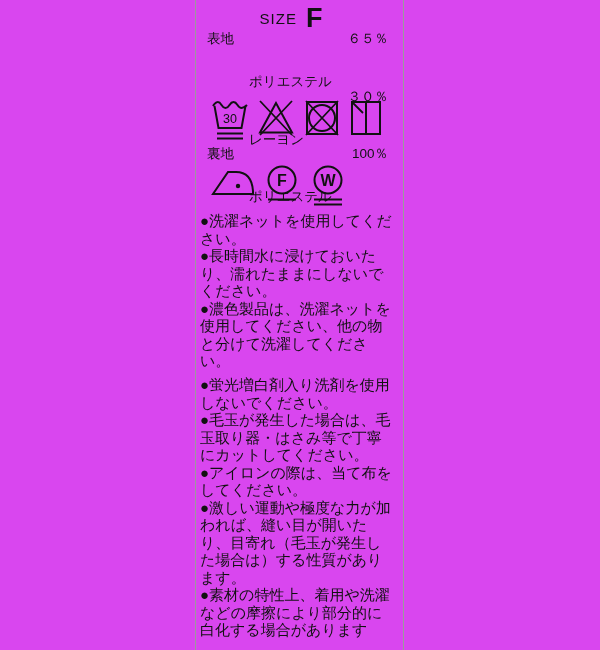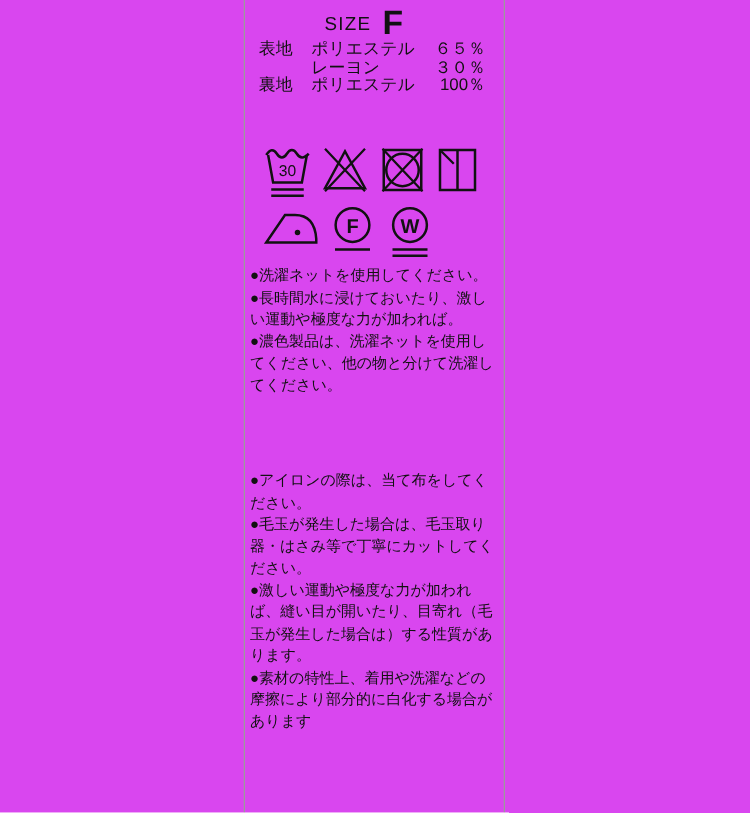--- a/index.html
+++ b/index.html
@@ -13,32 +13,32 @@
   .vline-left{left:195px;}
   .vline-right{left:403px;}
 
   .size-row{position:absolute;left:196px;top:3px;width:190px;text-align:center;white-space:nowrap;}
   .size-label{font-size:15px;letter-spacing:1px;font-weight:500;vertical-align:baseline;}
   .size-value{font-size:27px;font-weight:bold;margin-left:9px;vertical-align:-3px;}
 
   .comp{position:absolute;left:207px;top:32px;width:181px;font-size:13.5px;line-height:14.5px;}
   .comp-row{display:flex;}
   .comp-part{width:42px;flex:0 0 42px;}
-  .comp-mat{flex:1;}
+  .comp-mat{flex:1;margin-top:43px;}
   .comp-pct{text-align:center;white-space:nowrap;}
 
   .icons-row{position:absolute;left:211px;display:flex;gap:8px;align-items:flex-start;}
-  .icons-row1{top:116px;}
+  .icons-row1{top:98px;}
   .icons-row2{top:163px;}
   .care-icon svg{display:block;}
   .care-icon .stroke{fill:none;stroke:#111;stroke-width:2;stroke-linecap:butt;stroke-linejoin:miter;}
   .care-icon .thin{fill:none;stroke:#111;stroke-width:1.8;}
   .care-icon text{fill:#111;font-family:"Liberation Sans","DejaVu Sans",sans-serif;}
 
-  .notes{position:absolute;left:200px;width:196px;font-size:12px;line-height:17.5px;
+  .notes{position:absolute;left:200px;width:196px;font-size:15px;line-height:17.5px;
          letter-spacing:0;text-align:left;}
   .notes p{margin:0;padding:0;word-break:break-all;}
   .notes-block1{top:212px;}
   .notes-block2{top:376px;}
 </style>
 </head>
 <body>
 
 <div class="page">
 
@@ -118,24 +118,25 @@
         <circle class="stroke" cx="19" cy="17" r="13.5"></circle>
         <text x="19" y="23" font-size="16" font-weight="bold" text-anchor="middle">W</text>
         <path class="stroke" d="M5,36.5 L33,36.5"></path>
         <path class="stroke" d="M5,41.5 L33,41.5"></path>
       </svg>
     </span>
   </div>
 
   <div class="notes notes-block1">
     <p>●洗濯ネットを使用してください。</p>
-    <p>●長時間水に浸けておいたり、激しい運動や極度な力が加われば。</p>
+    <p>●長時間水に浸けておいたり、濡れたままにしないでください。</p>
     <p>●濃色製品は、洗濯ネットを使用してください、他の物と分けて洗濯してください。</p>
   </div>
 
   <div class="notes notes-block2">
+    <p>●蛍光増白剤入り洗剤を使用しないでください。</p>
+    <p>●毛玉が発生した場合は、毛玉取り器・はさみ等で丁寧にカットしてください。</p>
     <p>●アイロンの際は、当て布をしてください。</p>
-    <p>●毛玉が発生した場合は、毛玉取り器・はさみ等で丁寧にカットしてください。</p>
     <p>●激しい運動や極度な力が加われば、縫い目が開いたり、目寄れ（毛玉が発生した場合は）する性質があります。</p>
     <p>●素材の特性上、着用や洗濯などの摩擦により部分的に白化する場合があります</p>
   </div>
 
 </div>
 
 </body></html>

